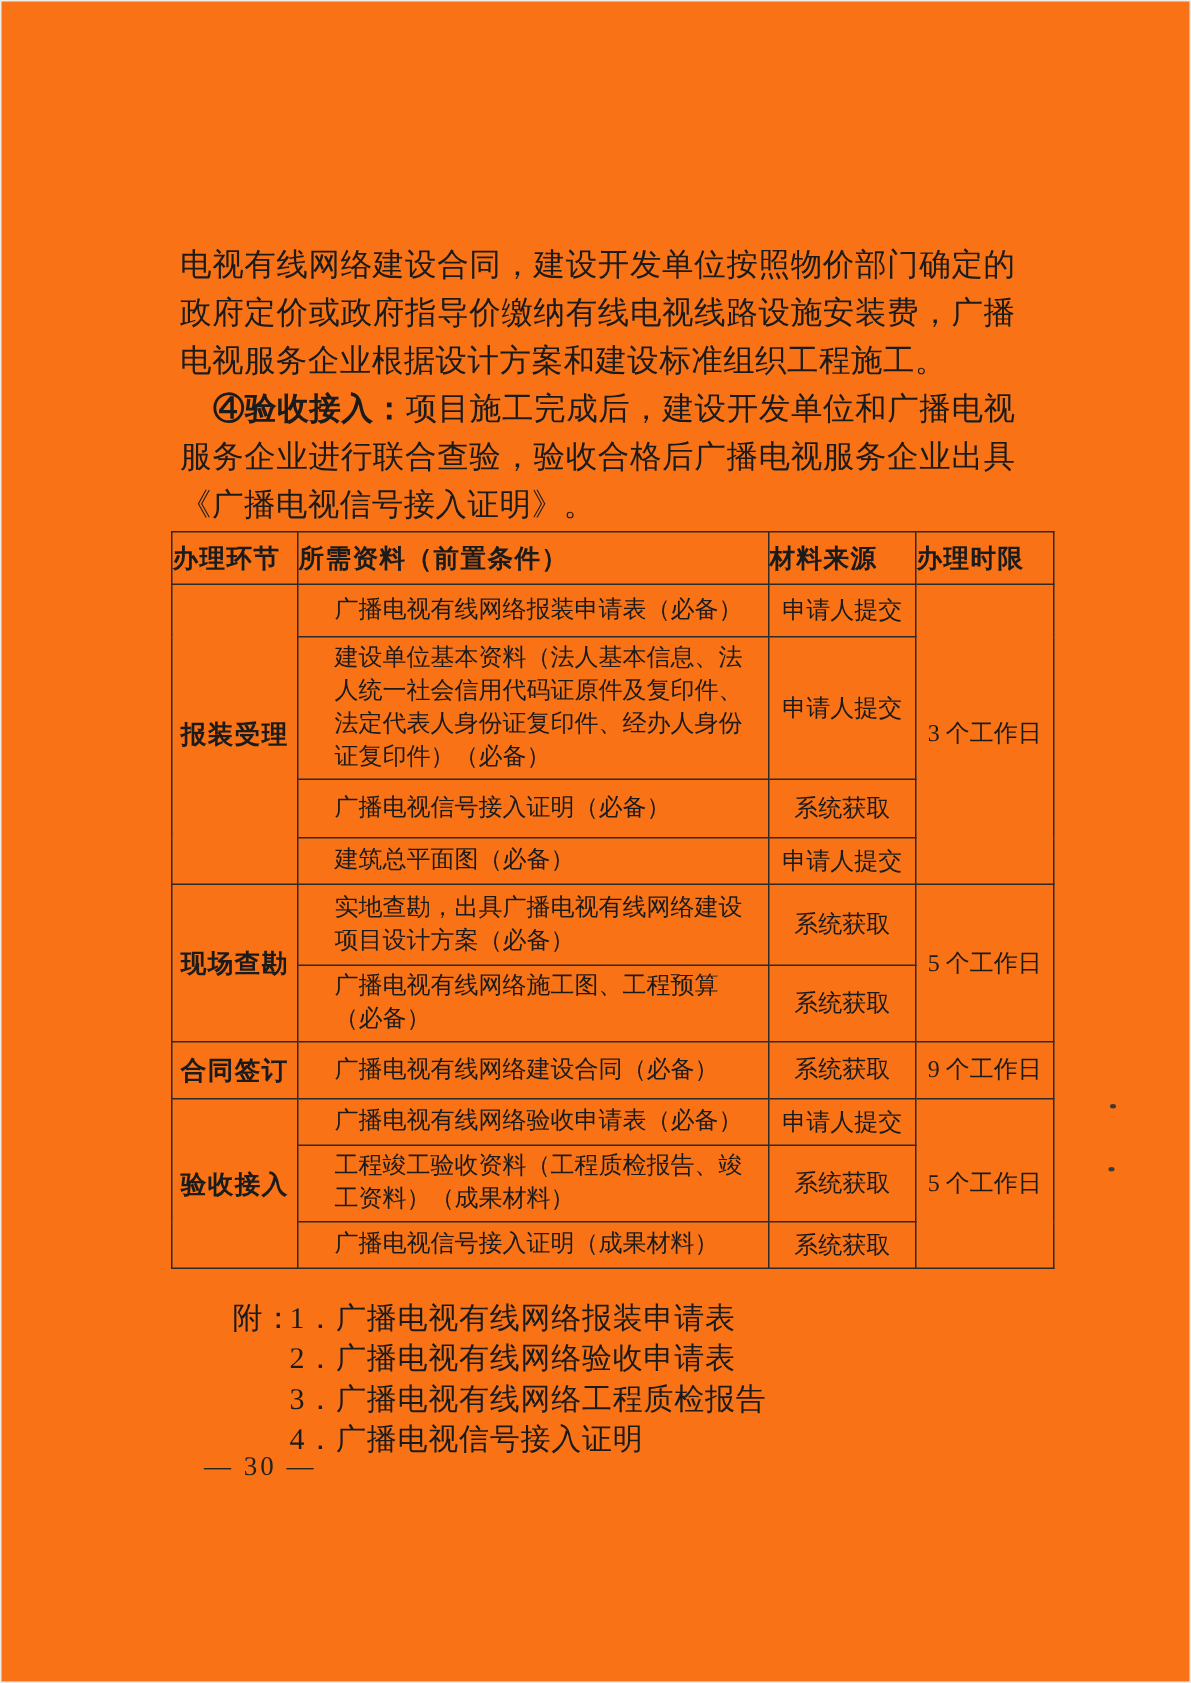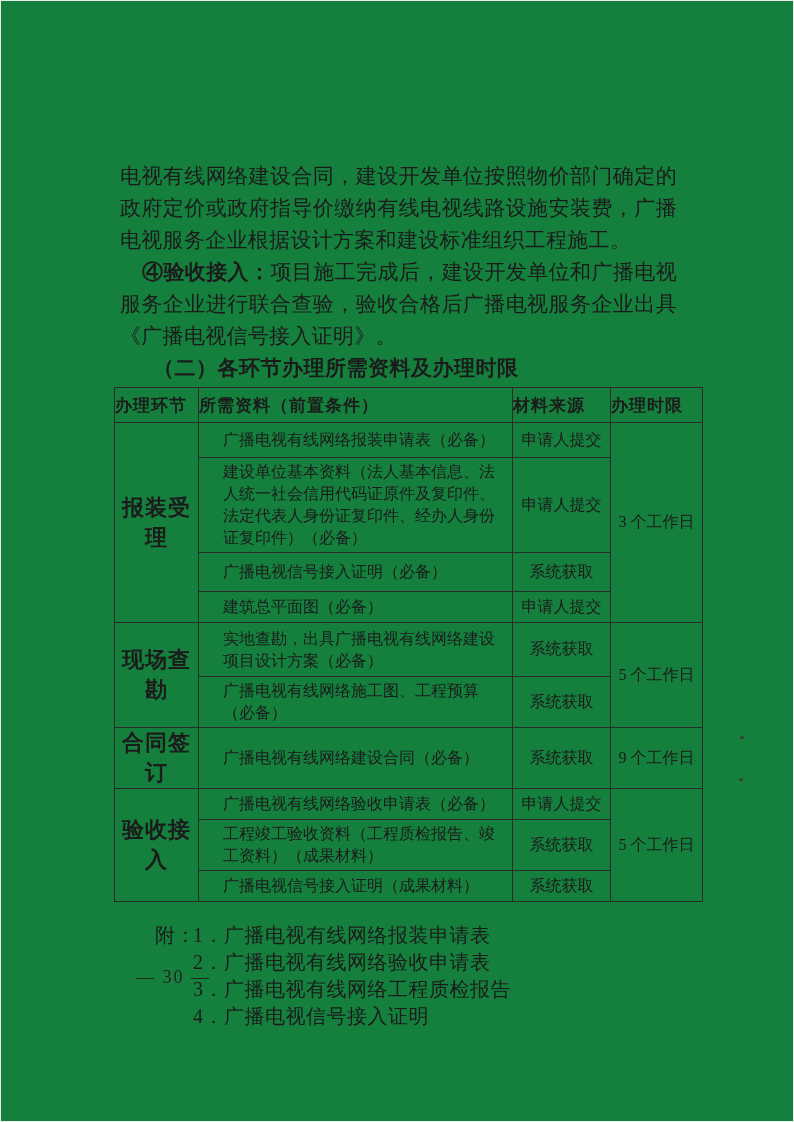--- a/index.html
+++ b/index.html
@@ -3,21 +3,21 @@
 <meta charset="utf-8">
 <style>
   * { margin: 0; padding: 0; box-sizing: border-box; }
   html, body { background: #e9e9e9; }
   body { font-family: "Liberation Serif", "DejaVu Serif", serif; }
   .page {
     position: relative;
     width: 794px;
     height: 1122px;
     margin: 0 auto;
-    background: #15803d;
+    background: #f97316;
     box-shadow: inset 0 0 0 1px #ececea;
     color: #1b1b1b;
     overflow: hidden;
   }
   .content {
     position: absolute;
     left: 120px;
     top: 160px;
     width: 557px;
   }
@@ -52,21 +52,21 @@
     border: 1.6px solid #2b2b2b;
     vertical-align: middle;
   }
   table.materials th {
     font-size: 17px;
     font-weight: bold;
     text-align: left;
     letter-spacing: 1px;
   }
   td.stage {
-    font-size: 22px;
+    font-size: 17px;
     font-weight: bold;
     text-align: center;
     letter-spacing: 1px;
   }
   td.mat {
     font-size: 16px;
     line-height: 22px;
     text-align: left;
     padding: 3px 6px 3px 24px;
   }
@@ -105,21 +105,20 @@
 </head>
 <body>
 
 <div class="page">
   <div class="content">
 
     <p class="para">电视有线网络建设合同，建设开发单位按照物价部门确定的政府定价或政府指导价缴纳有线电视线路设施安装费，广播电视服务企业根据设计方案和建设标准组织工程施工。</p>
 
     <p class="para indented"><span class="lead-bold">④验收接入：</span><span>项目施工完成后，建设开发单位和广播电视服务企业进行联合查验，验收合格后广播电视服务企业出具《广播电视信号接入证明》。</span></p>
 
-    <div class="heading">（二）各环节办理所需资料及办理时限</div>
 
     <table class="materials">
       <colgroup>
           <col class="c1">
           <col class="c2">
           <col class="c3">
           <col class="c4">
         </colgroup>
       <thead>
         <tr style="height:35px">

